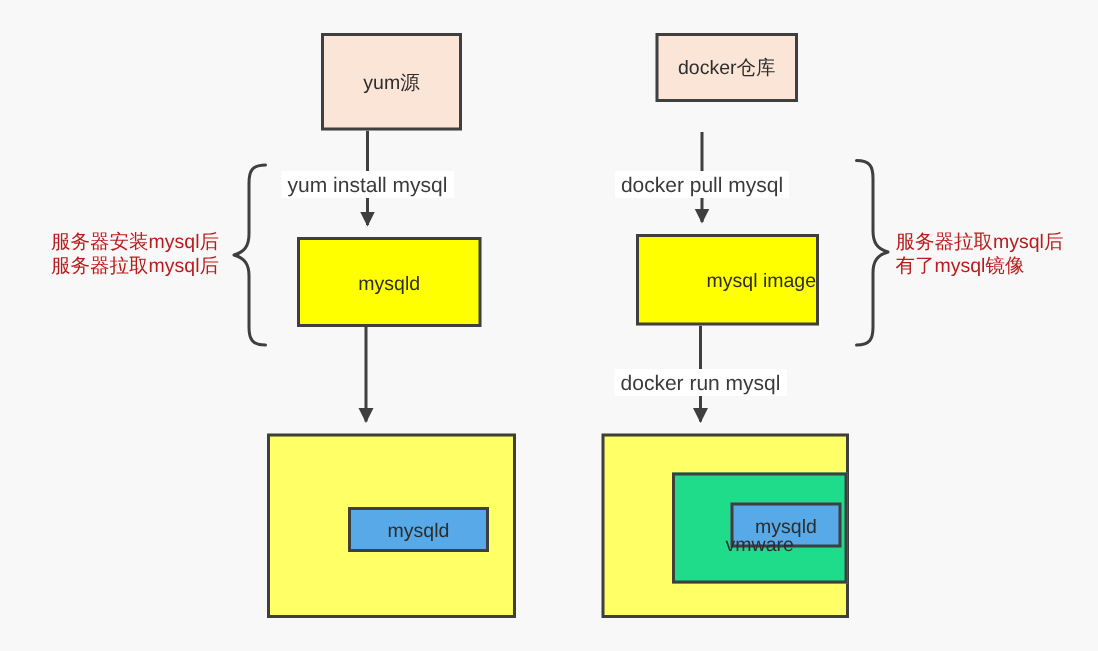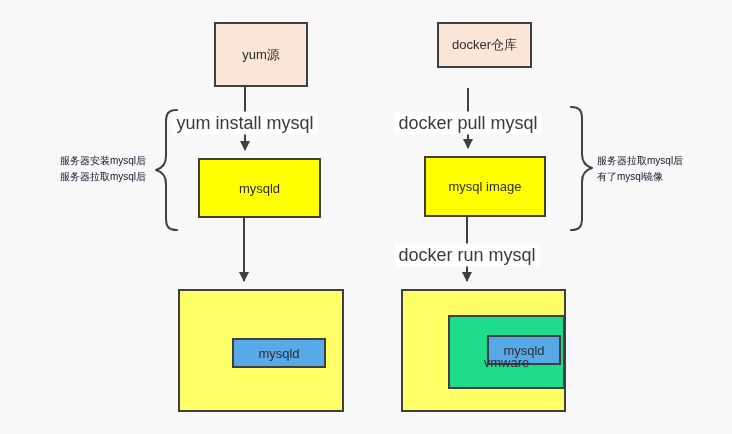--- a/index.html
+++ b/index.html
@@ -47,29 +47,29 @@
   .peach       { background: var(--peach, #fbe5d6); }
   .yellow      { background: var(--yellow, #ffff00); }
   .big-yellow  { background: var(--light-yellow, #ffff66); }
   .blue        { background: var(--blue, #57a9e8); }
   .green       { background: var(--green, #1fdc8a); align-items: flex-start; }
   .edge-label {
     position: absolute;
     transform: translate(-50%, -50%);
     background: var(--label-bg, #ffffff);
     padding: 1px 4px;
-    font-size: 18px;
+    font-size: 14px;
     color: #3a3a3a;
     white-space: nowrap;
   }
   .annotation {
     position: absolute;
-    font-size: 10px;
+    font-size: 13px;
     line-height: 16px;
-    color: #0f172a;
+    color: #b91c1c;
     white-space: nowrap;
   }
   .annotation.align-right { text-align: right; }
   .container-label {
     position: absolute;
     left: 0; right: 0; bottom: 17px;
     text-align: center;
     font-size: 13px;
     color: var(--text, #2d2d2d);
   }
@@ -100,21 +100,21 @@
     <span>docker仓库</span>
   </div>
 
   <div class="edge-label" style="left:245px; top:123px;">yum install mysql</div>
   <div class="edge-label" style="left:468px; top:123px;">docker pull mysql</div>
   <div class="edge-label" style="left:467px; top:255px;">docker run mysql</div>
 
   <div class="node yellow" style="left:182px; top:158px; width:123px; height:60px;">
     <span>mysqld</span>
   </div>
-  <div class="node yellow" style="left:408px; top:156px; width:122px; height:61px;">
+  <div class="node yellow" style="left:408px; top:156px; width:122px; height:61px;justify-content:flex-end;">
     <span>mysql image</span>
   </div>
 
   <div class="annotation align-right" style="left:28px; top:153px; width:118px;">
     <div>服务器安装mysql后</div>
     <div>服务器拉取mysql后</div>
   </div>
   <div class="annotation" style="left:597px; top:153px;">
     <div>服务器拉取mysql后</div>
     <div>有了mysql镜像</div>

